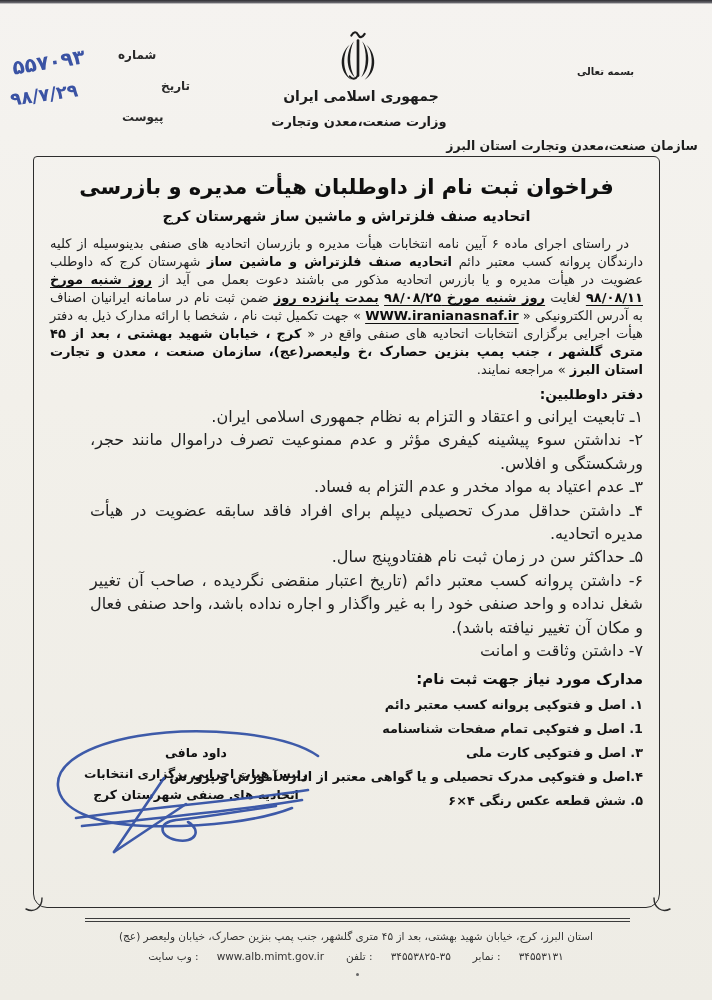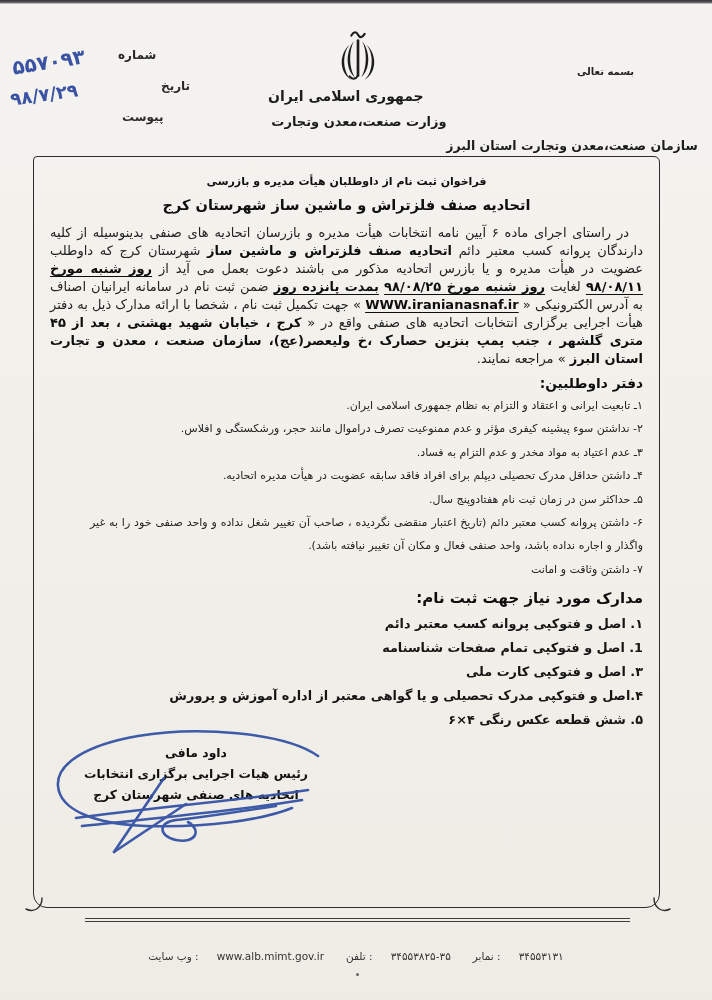--- a/index.html
+++ b/index.html
@@ -14,45 +14,45 @@
     background:linear-gradient(180deg,#f5f3f0 0%,#f2f0ea 40%,#eeece5 100%);
   }
   .scan-edge-top{position:absolute;top:0;left:0;width:712px;height:4px;
     background:linear-gradient(180deg,#2e2e33 0%,#6a6a70 70%,transparent 100%);}
   
   .bismillah{position:absolute;top:66px;left:538px;width:135px;text-align:center;
     font-size:10px;font-weight:bold;color:#222;}
   .org-right{position:absolute;top:110px;left:438px;width:268px;text-align:center;
     font-size:12.5px;font-weight:bold;color:#1c1c1c;margin-top:28px;}
   .emblem{position:absolute;top:28px;left:332px;width:52px;height:60px;}
-  .republic{position:absolute;top:88px;left:268px;width:186px;text-align:left;
+  .republic{position:absolute;top:88px;left:268px;width:186px;text-align:center;
     font-size:14px;font-weight:bold;color:#1c1c1c;}
   .ministry{position:absolute;top:114px;left:252px;width:214px;text-align:center;
     font-size:13px;font-weight:bold;color:#1c1c1c;}
   .fld{position:absolute;font-size:12px;font-weight:bold;color:#2b2b2b;}
   .fld-number{top:48px;left:118px;}
   .fld-date{top:79px;left:121px;margin-left:40px;}
   .fld-attach{top:110px;left:112px;margin-left:10px;}
   .hw{position:absolute;color:#3b53a4;font-weight:bold;letter-spacing:2px;direction:ltr;}
   .hw-number{top:50px;left:12px;font-size:20px;transform:rotate(-9deg);}
   .hw-date{top:84px;left:10px;font-size:18px;transform:rotate(-8deg);}
   
   .frame{
     position:absolute;left:33px;top:156px;width:627px;height:752px;
     border:1.5px solid #2d2d2d;border-radius:4px 6px 14px 14px;
     box-sizing:border-box;padding:12px 16px 0 16px;direction:rtl;
   }
-  .t1{text-align:center;font-weight:bold;font-size:11px;margin:6px 0 9px 0;color:#0f0f0f;}
+  .t1{text-align:center;font-weight:bold;font-size:21px;margin:6px 0 9px 0;color:#0f0f0f;}
   .t2{text-align:center;font-weight:bold;font-size:14.5px;margin:0 0 11px 0;color:#0f0f0f;}
   .intro{font-size:13px;line-height:18px;text-align:justify;text-indent:14px;color:#222;}
   .b{font-weight:bold;color:#0e0e0e;}
   .u{text-decoration:underline;text-underline-offset:3px;}
   .ltr{direction:ltr;unicode-bidi:embed;}
   .h-cond{font-weight:bold;font-size:13.8px;margin:7px 0 3px 0;color:#0e0e0e;}
-  .cond-item{font-size:11px;line-height:23.4px;text-align:justify;color:#222;margin-left:40px;}
+  .cond-item{font-size:16px;line-height:23.4px;text-align:justify;color:#222;margin-left:40px;}
   .h-docs{font-weight:bold;font-size:15px;margin:8px 0 5px 0;color:#0e0e0e;}
   .doc-item{font-size:12.8px;line-height:24px;font-weight:bold;color:#151515;}
   
   .sig-wrap{position:absolute;left:46px;top:726px;width:300px;height:135px;}
   .sig-text{position:absolute;top:16px;left:30px;width:240px;text-align:center;
     font-weight:bold;font-size:12.4px;line-height:21px;color:#111;direction:rtl;}
   .sig-svg{position:absolute;top:0;left:0;width:300px;height:135px;pointer-events:none;}
   
   .curl{position:absolute;width:20px;height:20px;}
   .curl-bl{left:24px;top:896px;}
@@ -143,20 +143,21 @@
   </div>
 
   <svg class="curl curl-bl" viewBox="0 0 20 20">
       <path d="M18 2 C18 12 10 17 2 13" stroke="#2d2d2d" stroke-width="1.4" fill="none" stroke-linecap="round"></path>
     </svg>
   <svg class="curl curl-br" viewBox="0 0 20 20">
       <path d="M2 2 C2 12 10 17 18 13" stroke="#2d2d2d" stroke-width="1.4" fill="none" stroke-linecap="round"></path>
     </svg>
 
   <div class="divider"></div>
+  <div class="addr">استان البرز، کرج، خیابان شهید بهشتی، بعد از ۴۵ متری گلشهر، جنب پمپ بنزین حصارک، خیابان ولیعصر (عج)</div>
   <div class="contact">
     <span class="chunk">
       <span>وب سایت :</span>
       <span class="ltr">www.alb.mimt.gov.ir</span>
     </span>
     <span class="chunk">
       <span>تلفن :</span>
       <span class="ltr">۳۴۵۵۳۸۲۵-۳۵</span>
     </span>
     <span class="chunk">

